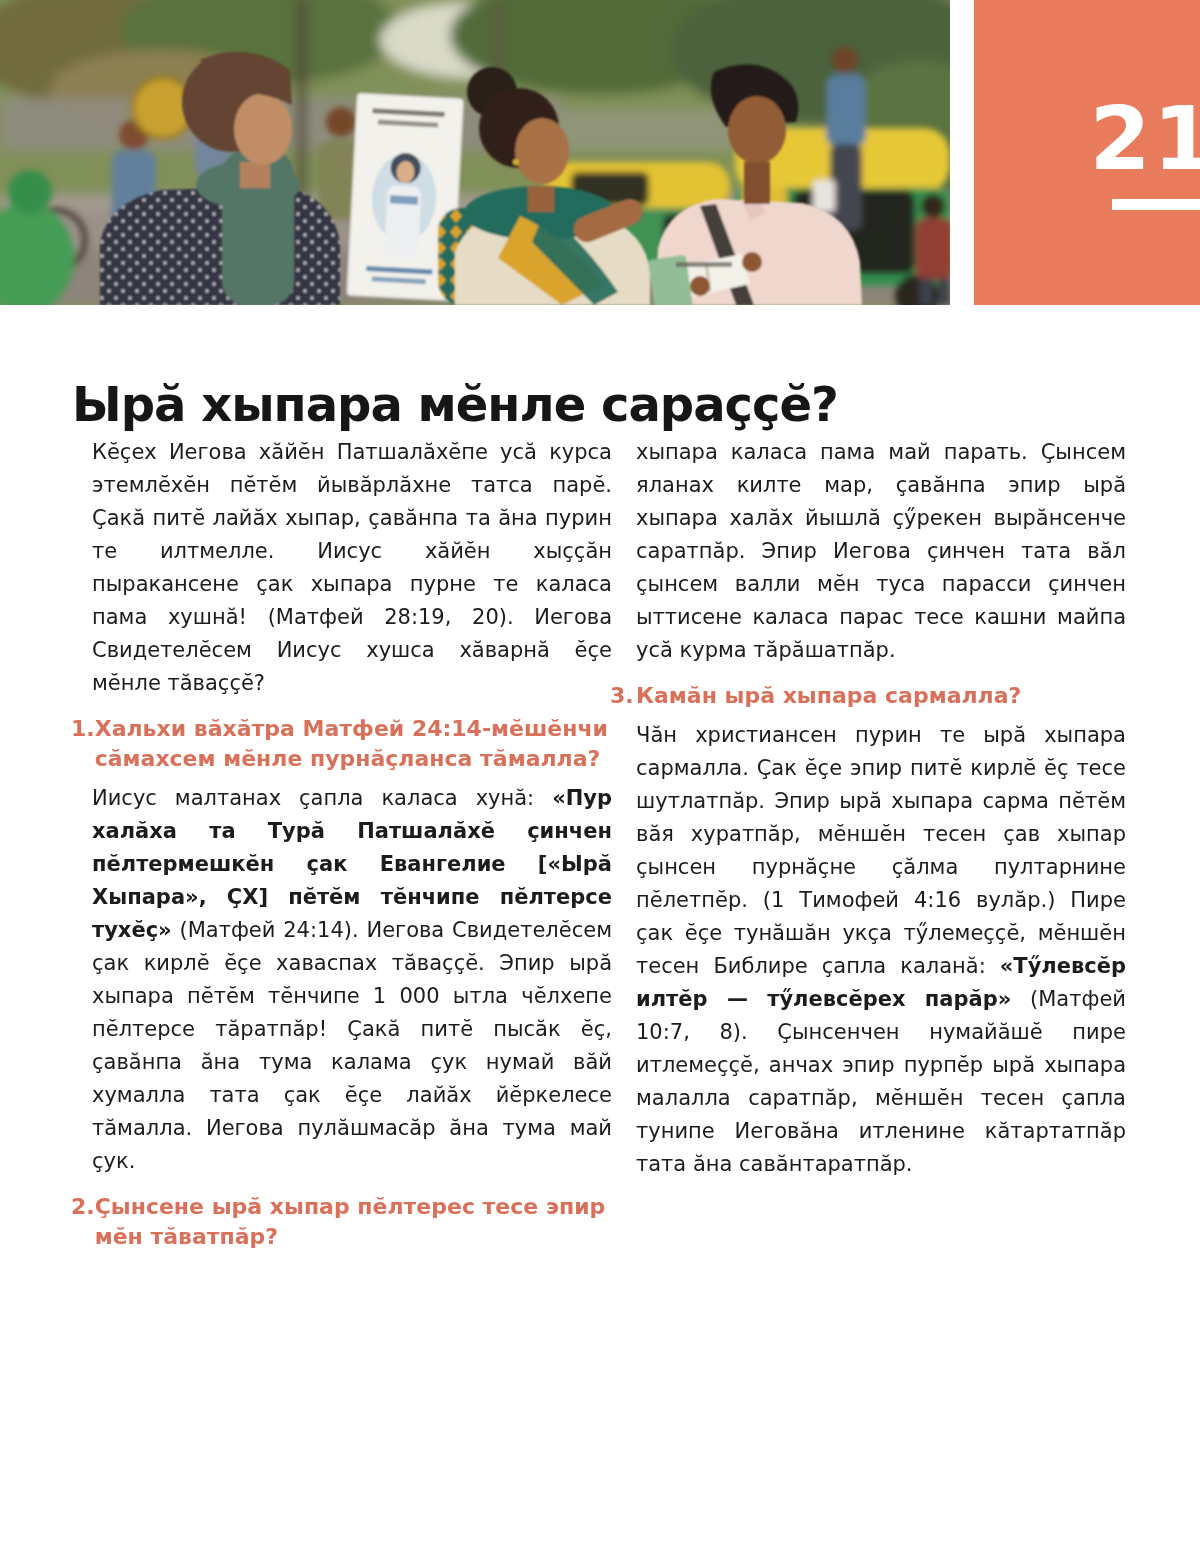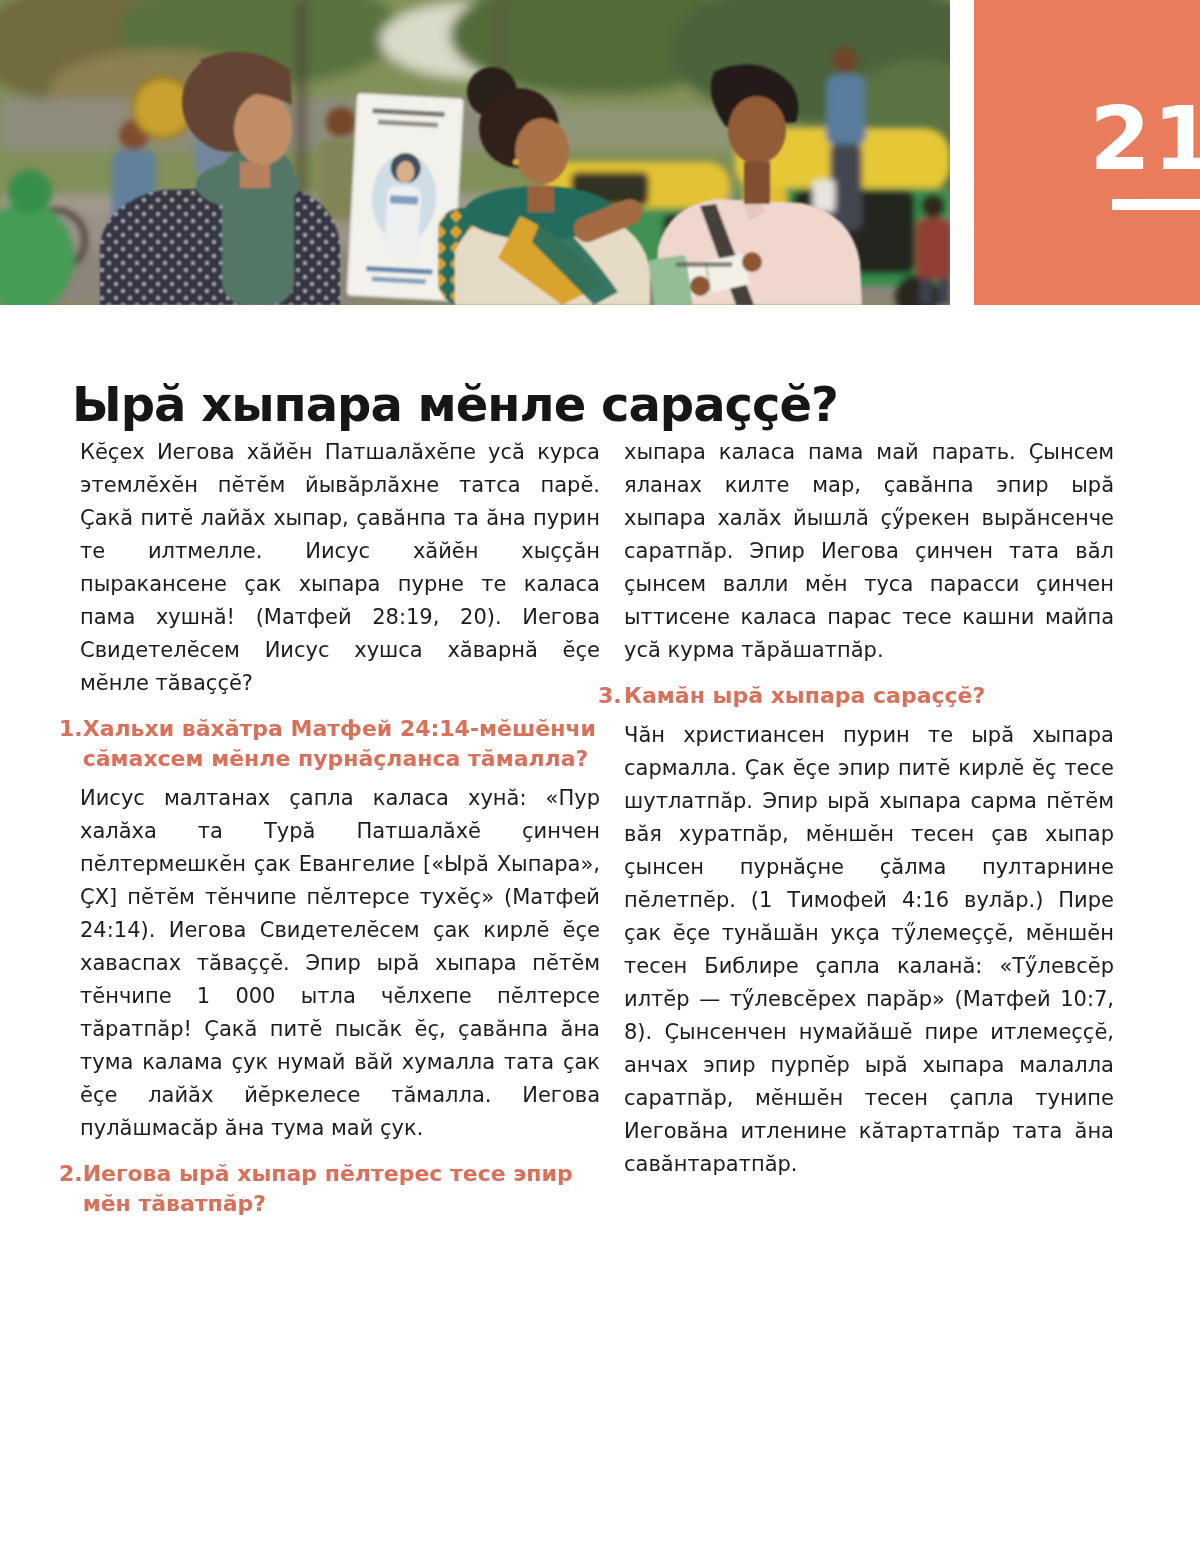--- a/index.html
+++ b/index.html
@@ -12,33 +12,33 @@
   .badge{
     position:absolute;left:958px;top:0;width:242px;height:305px;
     display:flex;flex-direction:column;align-items:flex-end;justify-content:center;margin-left:16px;
   }
   .badge-number{font-size:88px;font-weight:bold;color:#ffffff;line-height:1;letter-spacing:2px;}
   .badge-bar{width:104px;height:11px;background:#ffffff;margin-top:16px;}
   .page-title{
     position:absolute;left:72px;top:344px;width:1070px;
     font-size:48px;font-weight:bold;letter-spacing:-1px;color:#161616;
   }
-  .col{position:absolute;top:436px;font-size:21px;line-height:33px;}
+  .col{position:absolute;top:436px;font-size:21px;line-height:33px;margin-left:12px;}
   .col-left{left:59px;width:541px;}
   .col-right{left:598px;width:516px;}
   .para{margin:0 0 12px 0;padding-left:21px;text-align:justify;}
   .col-right .para{padding-left:26px;}
   .qhead{
     display:flex;margin:14px 0 8px 0;
     color:#d9715a;font-weight:bold;font-size:22px;line-height:30px;text-align:left;
   }
   .qhead .qnum{flex:0 0 21px;}
   .col-right .qhead .qnum{flex:0 0 26px;}
   .qhead .qtext{flex:1;}
-  .b{font-weight:normal;}
+  .b{font-weight:bold;}
 </style>
 </head>
 <body>
 
 <div class="photo-wrap">
 <svg width="950" height="305" viewBox="0 0 950 305">
   <defs>
     <filter id="b6" x="-30%" y="-30%" width="160%" height="160%">
           <feGaussianBlur stdDeviation="6"></feGaussianBlur>
         </filter>
@@ -196,25 +196,25 @@
   <p class="para"><span>Кӗҫех Иегова хӑйӗн Патшалӑхӗпе усӑ курса этемлӗхӗн пӗтӗм йывӑрлӑхне татса парӗ. Ҫакӑ питӗ лайӑх хыпар, ҫавӑнпа та ӑна пурин те илтмелле. Иисус хӑйӗн хыҫҫӑн пыракансене ҫак хыпара пурне те каласа пама хушнӑ! (Матфей 28:19, 20). Иегова Свидетелӗсем Иисус хушса хӑварнӑ ӗҫе мӗнле тӑваҫҫӗ?</span></p>
 
   <div class="qhead" style="color: rgb(217, 113, 90);">
     <span class="qnum">1.</span>
     <span class="qtext">Хальхи вӑхӑтра Матфей 24:14-мӗшӗнчи сӑмахсем мӗнле пурнӑҫланса тӑмалла?</span>
   </div>
   <p class="para"><span>Иисус малтанах ҫапла каласа хунӑ: </span><span class="b">«Пур халӑха та Турӑ Патшалӑхӗ ҫинчен пӗлтермешкӗн ҫак Евангелие [«Ырӑ Хыпара», ҪХ] пӗтӗм тӗнчипе пӗлтерсе тухӗҫ»</span><span> (Матфей 24:14). Иегова Свидетелӗсем ҫак кирлӗ ӗҫе хаваспах тӑваҫҫӗ. Эпир ырӑ хыпара пӗтӗм тӗнчипе 1 000 ытла чӗлхепе пӗлтерсе тӑратпӑр! Ҫакӑ питӗ пысӑк ӗҫ, ҫавӑнпа ӑна тума калама ҫук нумай вӑй хумалла тата ҫак ӗҫе лайӑх йӗркелесе тӑмалла. Иегова пулӑшмасӑр ӑна тума май ҫук.</span></p>
 
   <div class="qhead" style="color: rgb(217, 113, 90);">
     <span class="qnum">2.</span>
-    <span class="qtext">Иегова ырӑ хыпар пӗлтерес тесе эпир мӗн тӑватпӑр?</span>
+    <span class="qtext">Ҫынсене ырӑ хыпар пӗлтерес тесе эпир мӗн тӑватпӑр?</span>
   </div>
 </div>
 
 <div class="col col-right">
   <p class="para"><span>хыпара каласа пама май парать. Ҫынсем яланах килте мар, ҫавӑнпа эпир ырӑ хыпара халӑх йышлӑ ҫӳрекен вырӑнсенче саратпӑр. Эпир Иегова ҫинчен тата вӑл ҫынсем валли мӗн туса парасси ҫинчен ыттисене каласа парас тесе кашни майпа усӑ курма тӑрӑшатпӑр.</span></p>
 
   <div class="qhead" style="color: rgb(217, 113, 90);">
     <span class="qnum">3.</span>
-    <span class="qtext">Камӑн ырӑ хыпара сараҫҫӗ?</span>
+    <span class="qtext">Камӑн ырӑ хыпара сармалла?</span>
   </div>
   <p class="para"><span>Чӑн христиансен пурин те ырӑ хыпара сармалла. Ҫак ӗҫе эпир питӗ кирлӗ ӗҫ тесе шутлатпӑр. Эпир ырӑ хыпара сарма пӗтӗм вӑя хуратпӑр, мӗншӗн тесен ҫав хыпар ҫынсен пурнӑҫне ҫӑлма пултарнине пӗлетпӗр. (1 Тимофей 4:16 вулӑр.) Пире ҫак ӗҫе тунӑшӑн укҫа тӳлемеҫҫӗ, мӗншӗн тесен Библире ҫапла каланӑ: </span><span class="b">«Тӳлевсӗр илтӗр — тӳлевсӗрех парӑр»</span><span> (Матфей 10:7, 8). Ҫынсенчен нумайӑшӗ пире итлемеҫҫӗ, анчах эпир пурпӗр ырӑ хыпара малалла саратпӑр, мӗншӗн тесен ҫапла тунипе Иеговӑна итленине кӑтартатпӑр тата ӑна савӑнтаратпӑр.</span></p>
 </div>
 
 </body></html>

